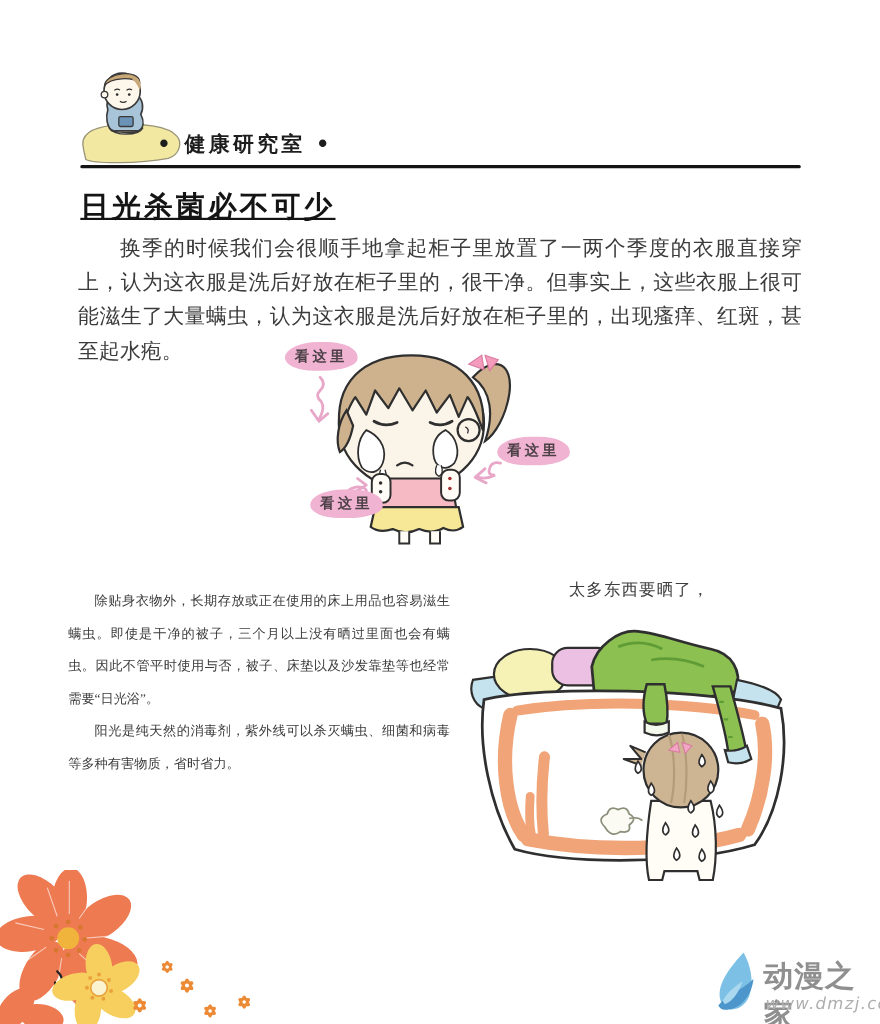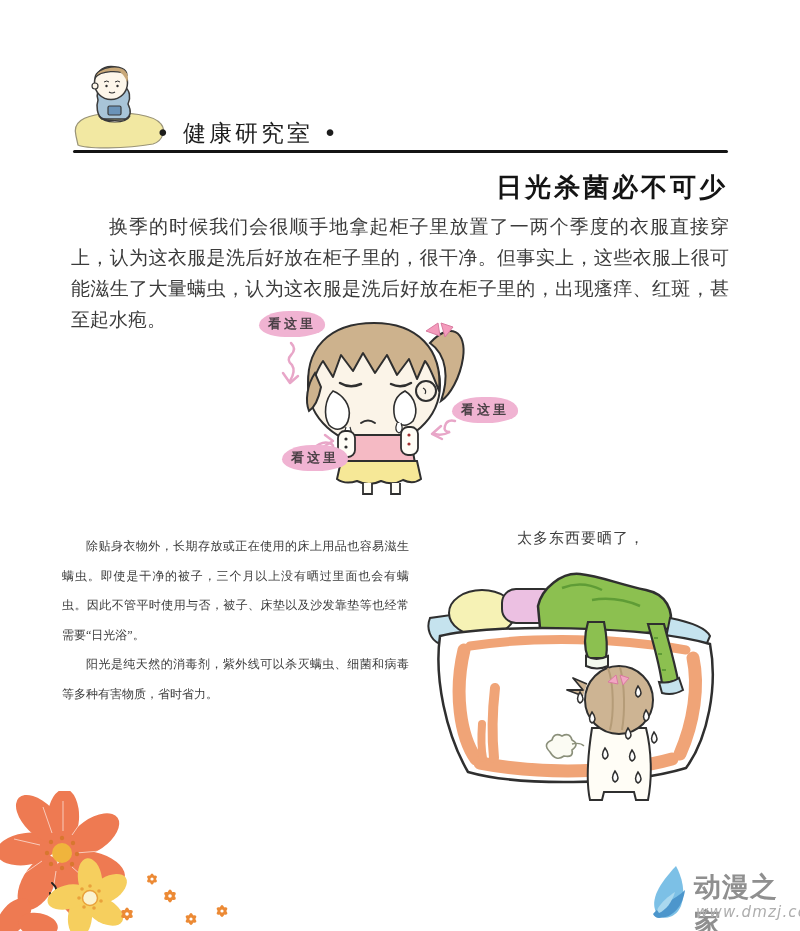--- a/index.html
+++ b/index.html
@@ -1,42 +1,42 @@
 <!DOCTYPE html>
 <html><head>
 <meta charset="utf-8">
 <style>
   html,body{margin:0;padding:0;background:#ffffff;}
   #page{position:relative;width:800px;height:931px;background:#ffffff;overflow:hidden;
         font-family:"Liberation Sans", sans-serif;}
   .abs{position:absolute;}
 
   
-  #header-label{left:156px;top:118px;font-size:23px;font-weight:normal;color:#1d1d1d;
+  #header-label{left:143px;top:118px;font-size:19px;font-weight:bold;color:#1d1d1d;
     letter-spacing:3px;font-family:"DejaVu Sans",sans-serif;}
   #header-rule{left:73px;top:150px;width:655px;height:3px;background:#141414;border-radius:2px;}
 
   
-  #article-title{left:73px;top:170px;width:655px;text-align:right;font-size:26px;font-weight:bold;
-    color:#141414;letter-spacing:3px;font-family:"DejaVu Sans",sans-serif;}
+  #article-title{left:73px;top:170px;width:655px;text-align:left;font-size:26px;font-weight:bold;
+    color:#141414;letter-spacing:3px;font-family:"DejaVu Sans",sans-serif;text-decoration:underline;}
 
   
   .cn-text{font-family:"Liberation Serif", serif;color:#3b3b3b;text-align:justify;}
   #intro-paragraph{left:71px;top:211px;width:658px;font-size:19px;line-height:31px;text-indent:2em;}
   #left-column{left:62px;top:532px;width:347px;font-size:12px;line-height:29.5px;}
   #left-column p{margin:0;text-indent:2em;}
 
   
   .bubble{background:#f0b3d2;color:#4a4046;font-size:13px;font-weight:bold;letter-spacing:3px;
     padding:4px 9px;border-radius:52% 48% 55% 45% / 62% 58% 48% 52%;
     font-family:Liberation Mono, monospace;white-space:nowrap;}
 
   
   #basket-caption{left:517px;top:527px;font-size:15px;line-height:22px;color:#3f3f3f;
-    letter-spacing:1px;font-family:Liberation Serif, serif;}
+    letter-spacing:1px;font-family:Liberation Mono, monospace;}
 
   
   #watermark-name{left:694px;top:869px;font-size:27px;font-weight:bold;color:#8f8f8f;
     letter-spacing:1px;font-family:"DejaVu Sans",sans-serif;}
   #watermark-url{left:696px;top:903px;font-size:15px;font-style:italic;color:#aeaeae;
     letter-spacing:1.2px;font-family:"DejaVu Sans",sans-serif;}
 </style>
 </head>
 <body>
 

